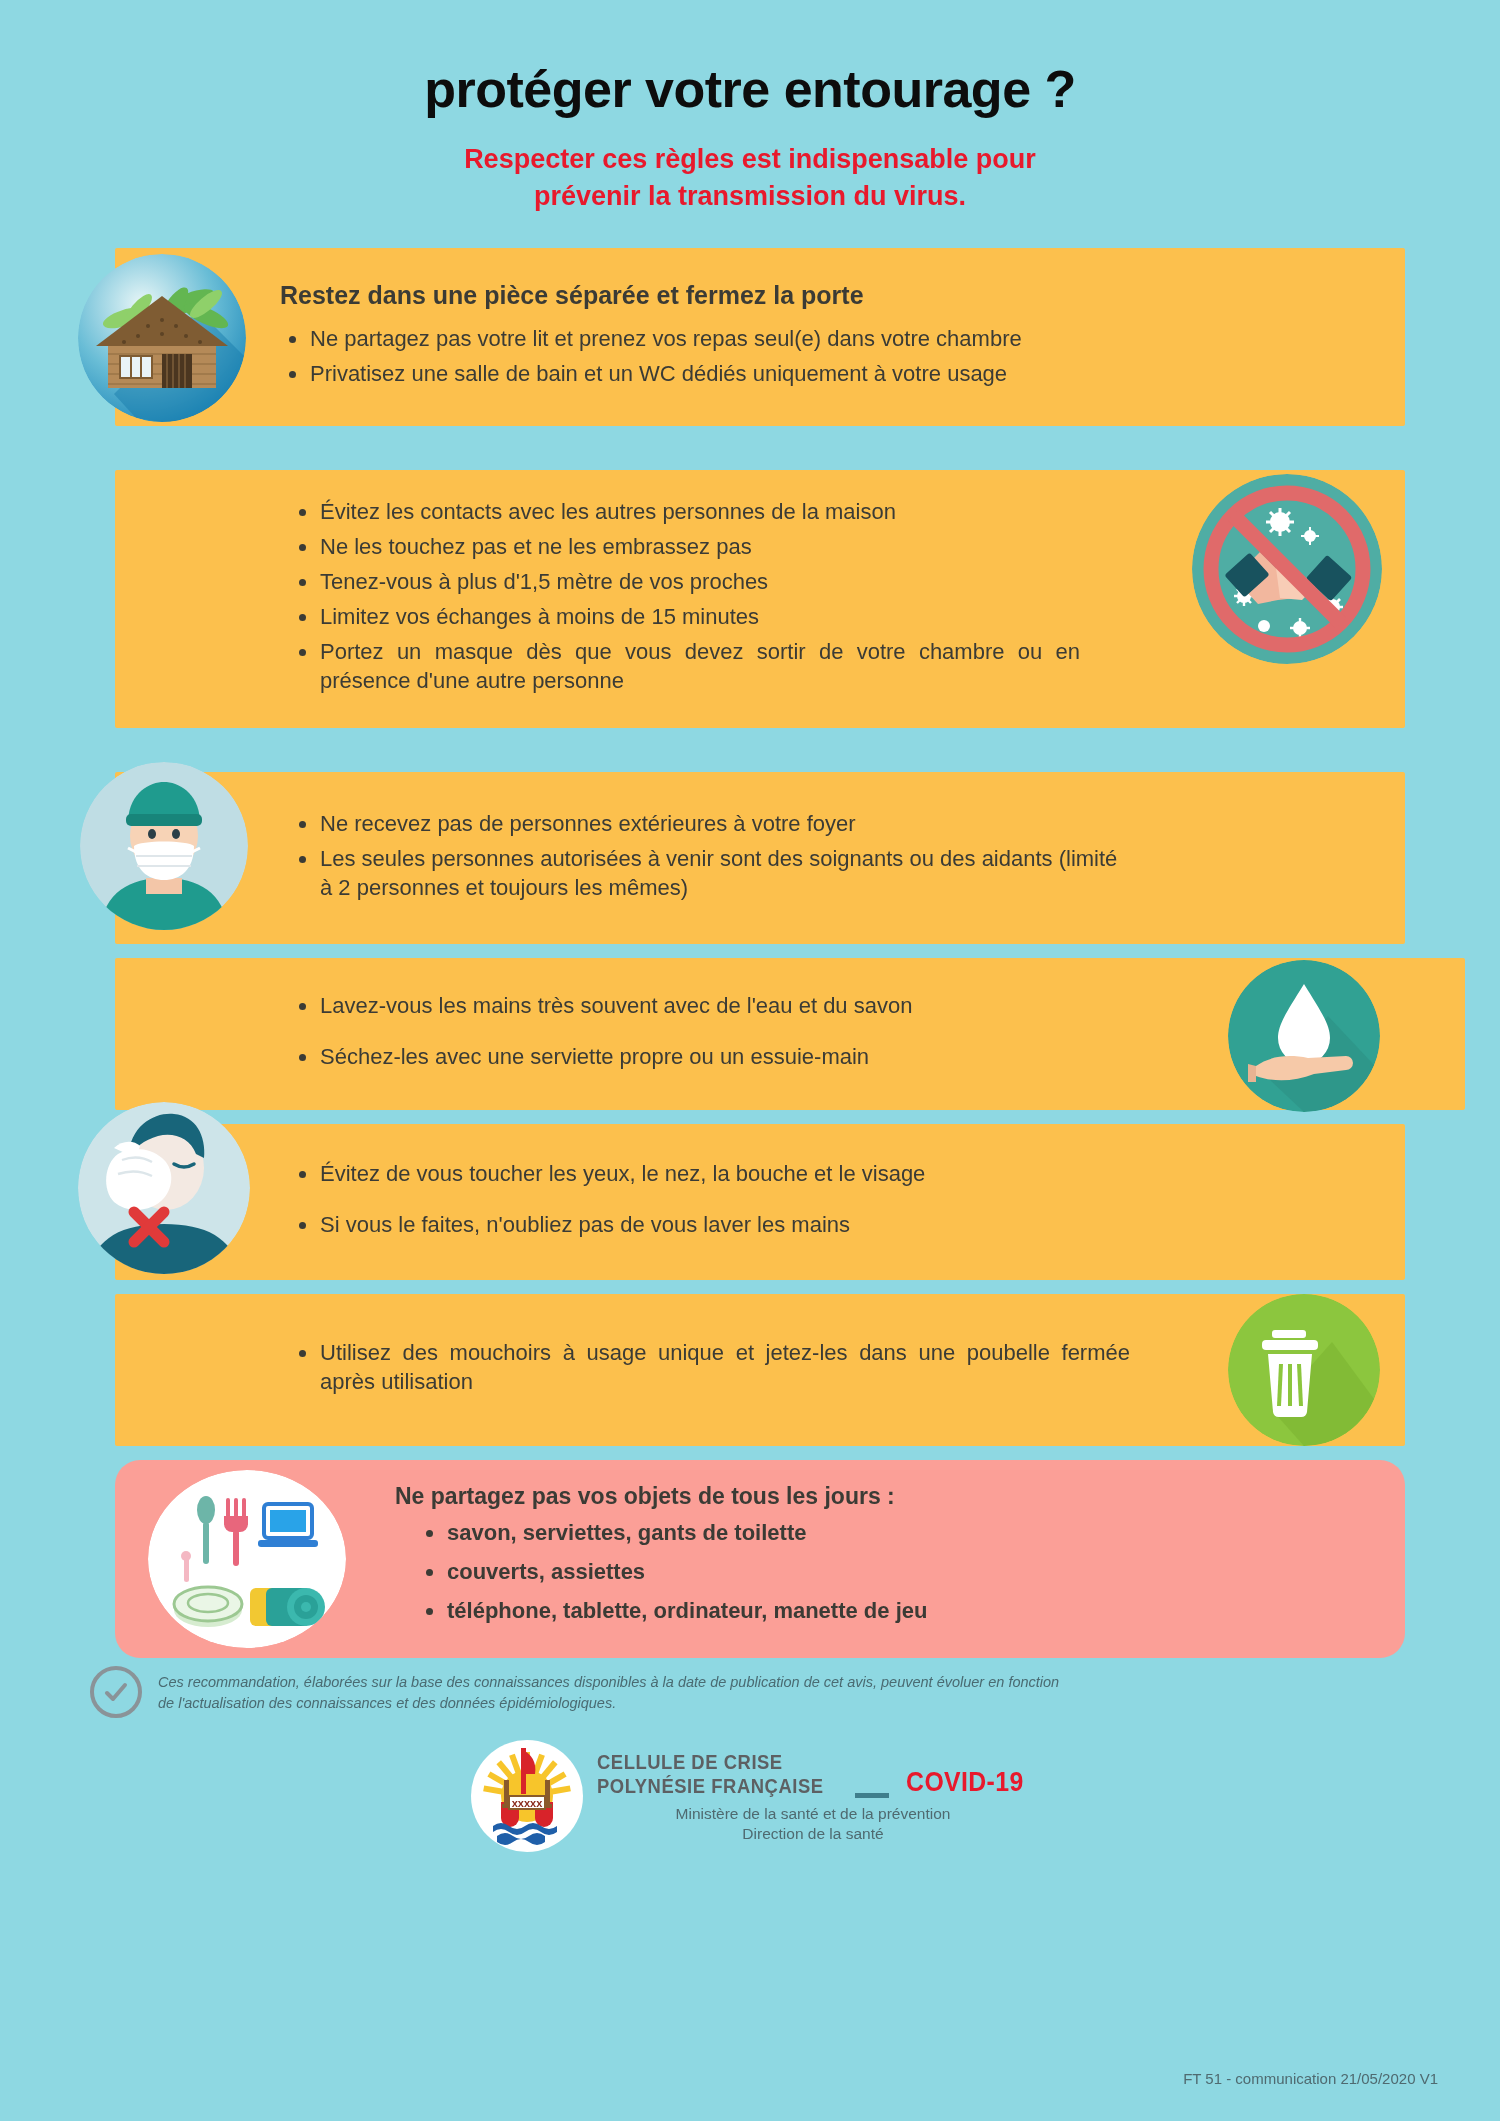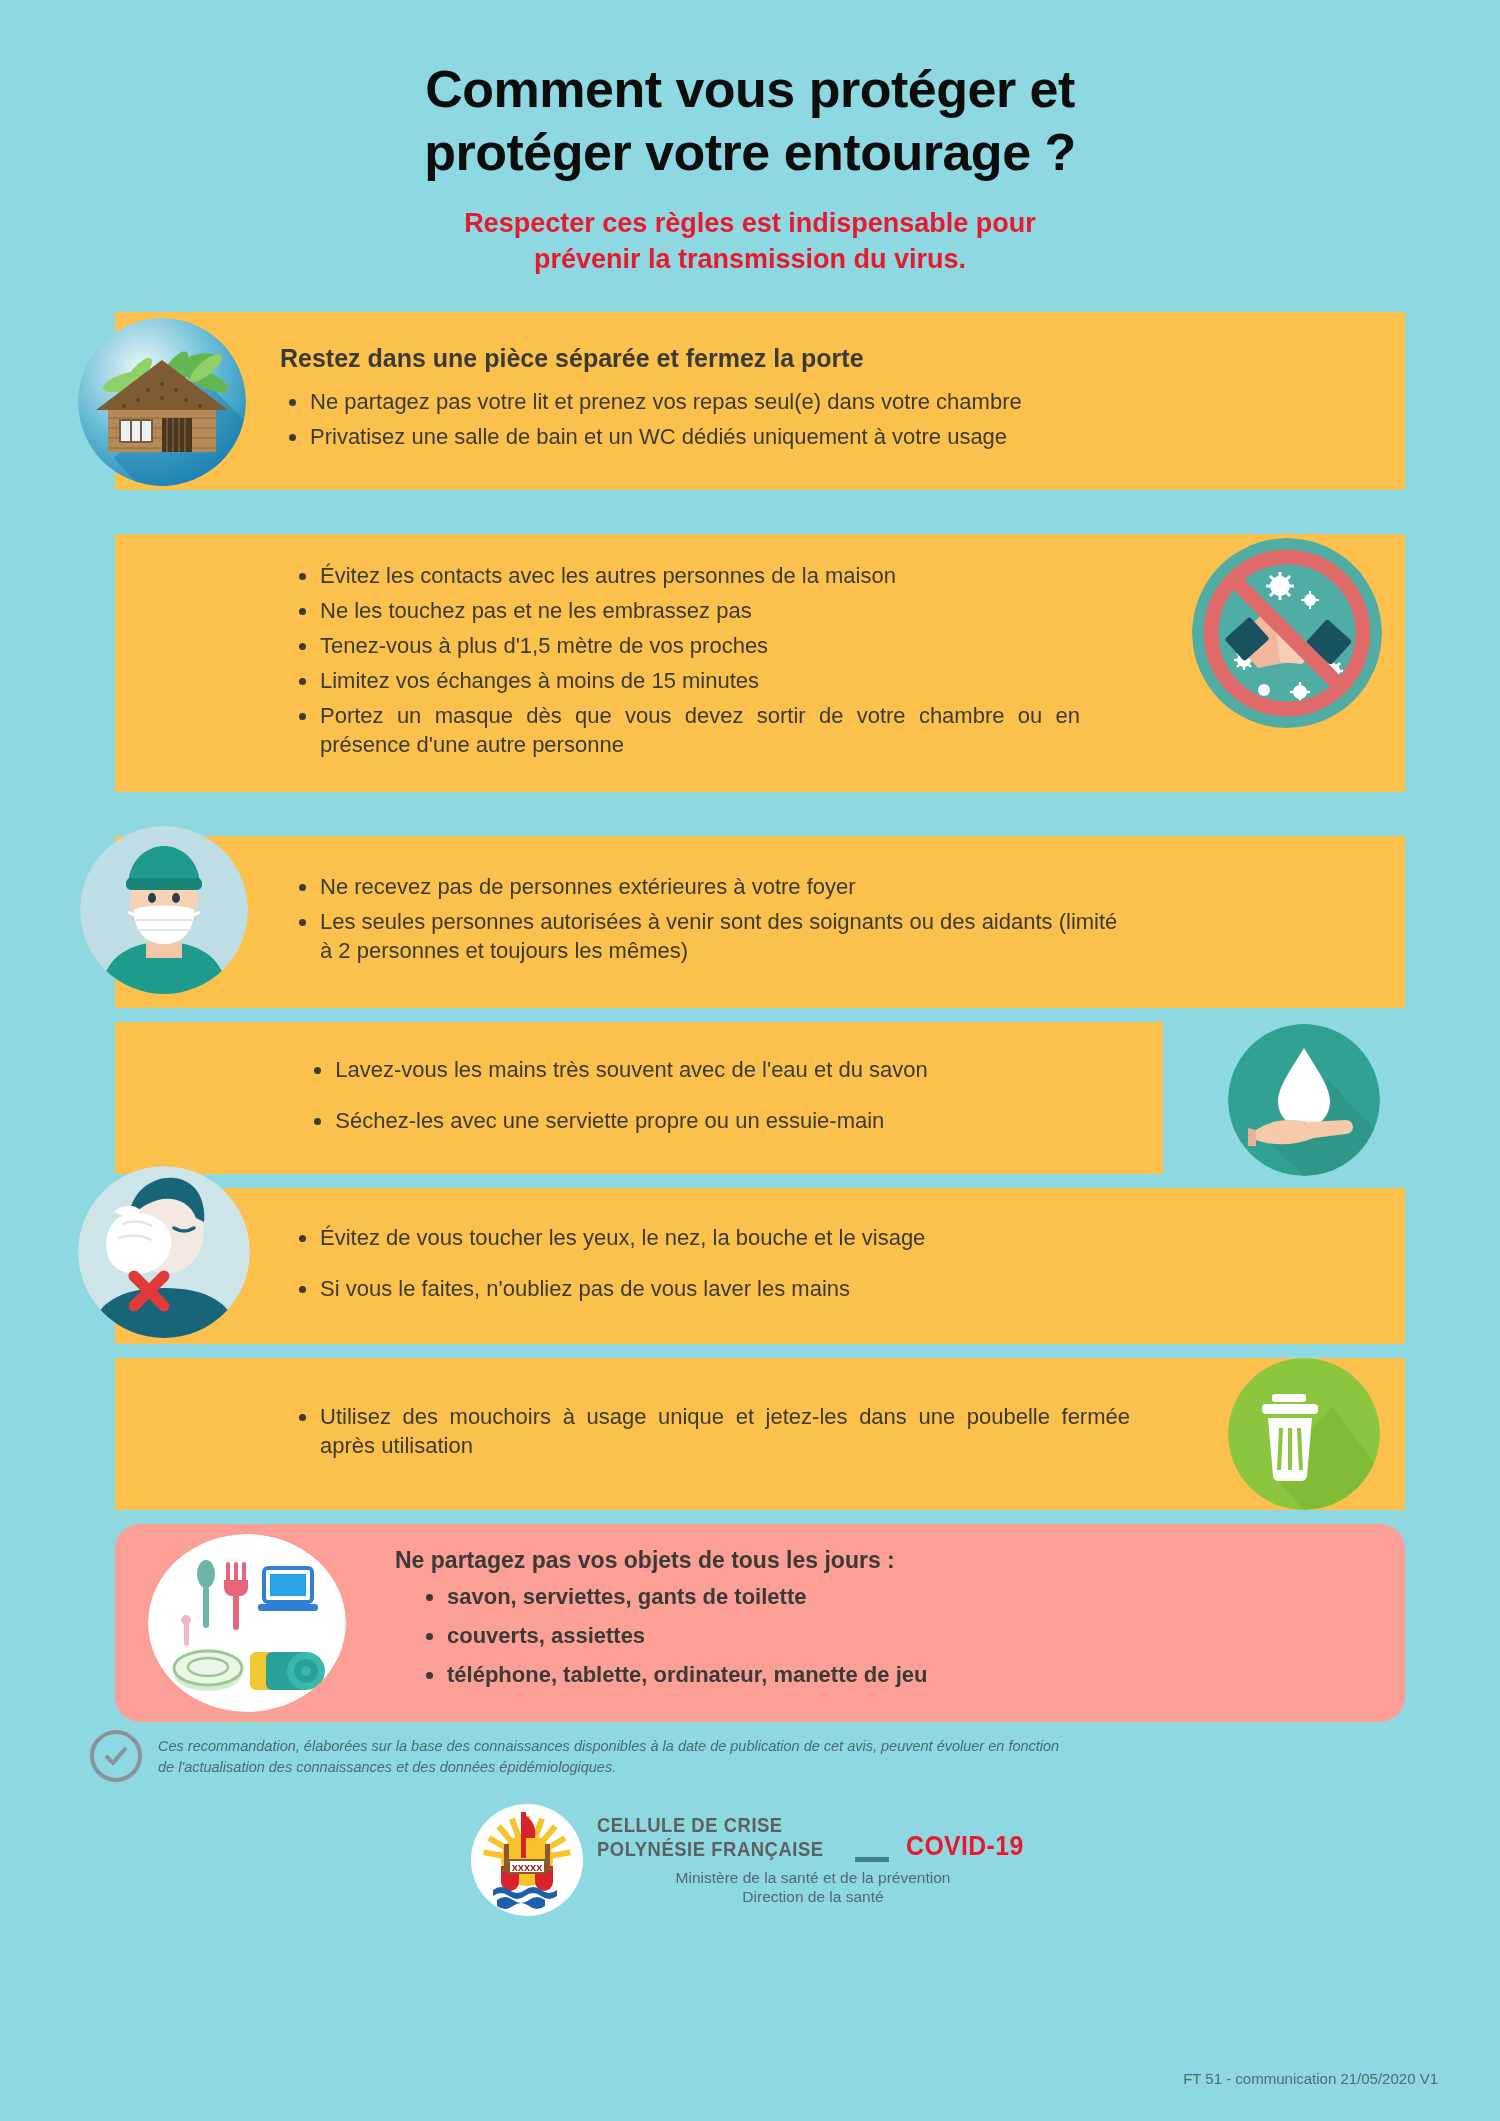--- a/index.html
+++ b/index.html
@@ -178,21 +178,20 @@
     color: #4f6a70;
   }
 </style>
 </head>
 <body>
 
 <div class="poster">
 
   <div class="header">
     <h1 class="title">
-      <span class="title-line">Comment vous protéger et</span>
       <span class="title-line">protéger  votre entourage ?</span>
     </h1>
     <div class="subtitle">
       <span class="subtitle-line">Respecter ces règles est indispensable pour</span>
       <span class="subtitle-line">prévenir la transmission du virus.</span>
     </div>
   </div>
 
   <div class="panels">
 
@@ -359,21 +358,21 @@
             <line x1="56" y1="94" x2="112" y2="94"></line>
             <line x1="57" y1="104" x2="111" y2="104"></line>
           </g>
           <line x1="48" y1="86" x2="56" y2="90" stroke="#ffffff" stroke-width="3"></line>
           <line x1="120" y1="86" x2="112" y2="90" stroke="#ffffff" stroke-width="3"></line>
         </svg>
       </div>
     </div>
 
     <div class="panel" style="height:152px;">
-      <div class="panel-bar" style="width:1048px; height:152px; margin-left:115px; padding-left:175px; padding-right:220px;justify-content:center;">
+      <div class="panel-bar" style="width:1350px; height:152px; margin-left:115px; padding-left:175px; padding-right:220px;">
         <div class="panel-text">
           <ul class="bullets">
             <li class="spaced">Lavez-vous les mains très souvent avec de l'eau et du savon</li>
             <li>Séchez-les avec une serviette propre ou un essuie-main</li>
           </ul>
         </div>
       </div>
       <div class="icon-circle" style="left:1228px; top:2px; width:152px; height:152px;">
         <svg viewBox="0 0 152 152" width="152" height="152">
           <circle cx="76" cy="76" r="76" fill="#31a193"></circle>

